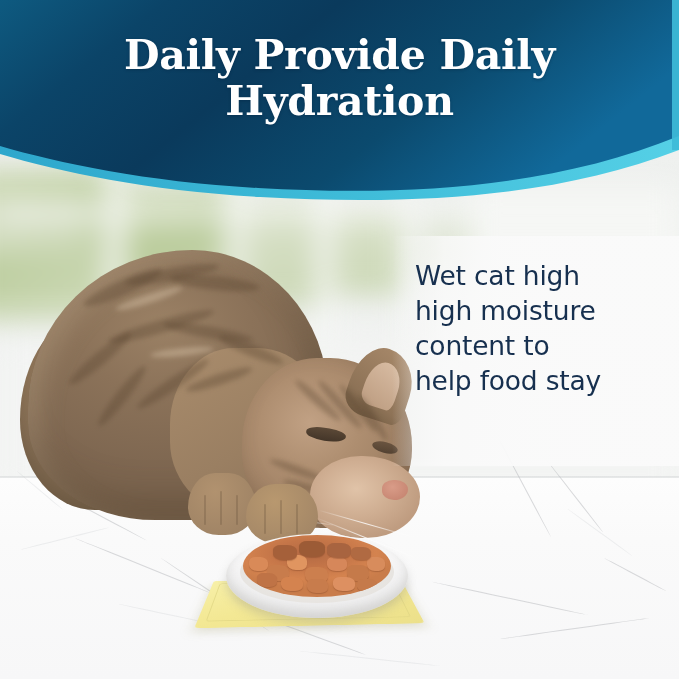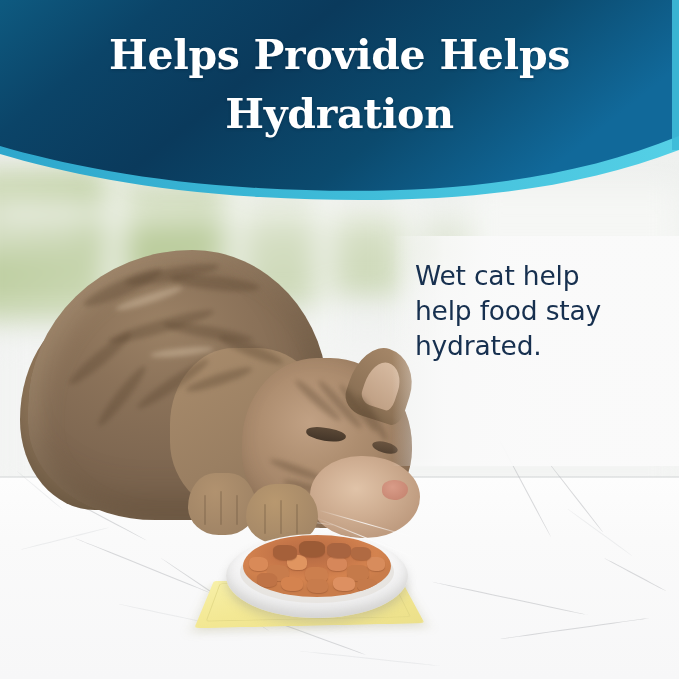--- a/index.html
+++ b/index.html
@@ -247,21 +247,21 @@
     position:absolute; left:0; top:32px; width:679px;
     text-align:center;
     font-family:"DejaVu Serif", serif;
     font-weight:bold;
     font-size:41px;
     line-height:46px;
     letter-spacing:-0.3px;
     color:#ffffff;
     text-shadow:0 1px 3px rgba(0,30,55,.35);
   }
-  .banner-text .l2 { display:block;margin-top:13px; }
+  .banner-text .l2 { display:block; }
 
   
   .copy {
     position:absolute; left:415px; top:258px; width:252px;
     font-family:"DejaVu Sans", sans-serif;
     font-size:26.5px;
     line-height:35px;
     font-weight:400;
     color:#17304f;
     letter-spacing:-0.2px;
@@ -416,23 +416,24 @@
 
       <path d="M0,0 H679 V150 C560,196 420,206 260,197 C150,191 60,172 0,154 Z" fill="url(#accGrad)"></path>
 
       <path d="M0,0 H679 V136 C556,186 416,197 258,188 C148,182 58,163 0,146 Z" fill="url(#bgGrad)"></path>
 
       <rect x="672" y="0" width="7" height="150" fill="#3EBBD8" opacity="0.92"></rect>
     </svg>
   </div>
 
   <div class="banner-text">
-    <span class="l1">Helps Provide Helps</span>
+    <span class="l1">Daily Provide Daily</span>
     <span class="l2">Hydration</span>
   </div>
 
   <div class="copy">
-    <span>Wet cat help</span>
+    <span>Wet cat high</span>
+    <span>high moisture</span>
+    <span>content to</span>
     <span>help food stay</span>
-    <span>hydrated.</span>
   </div>
 
 </div>
 
 </body></html>

